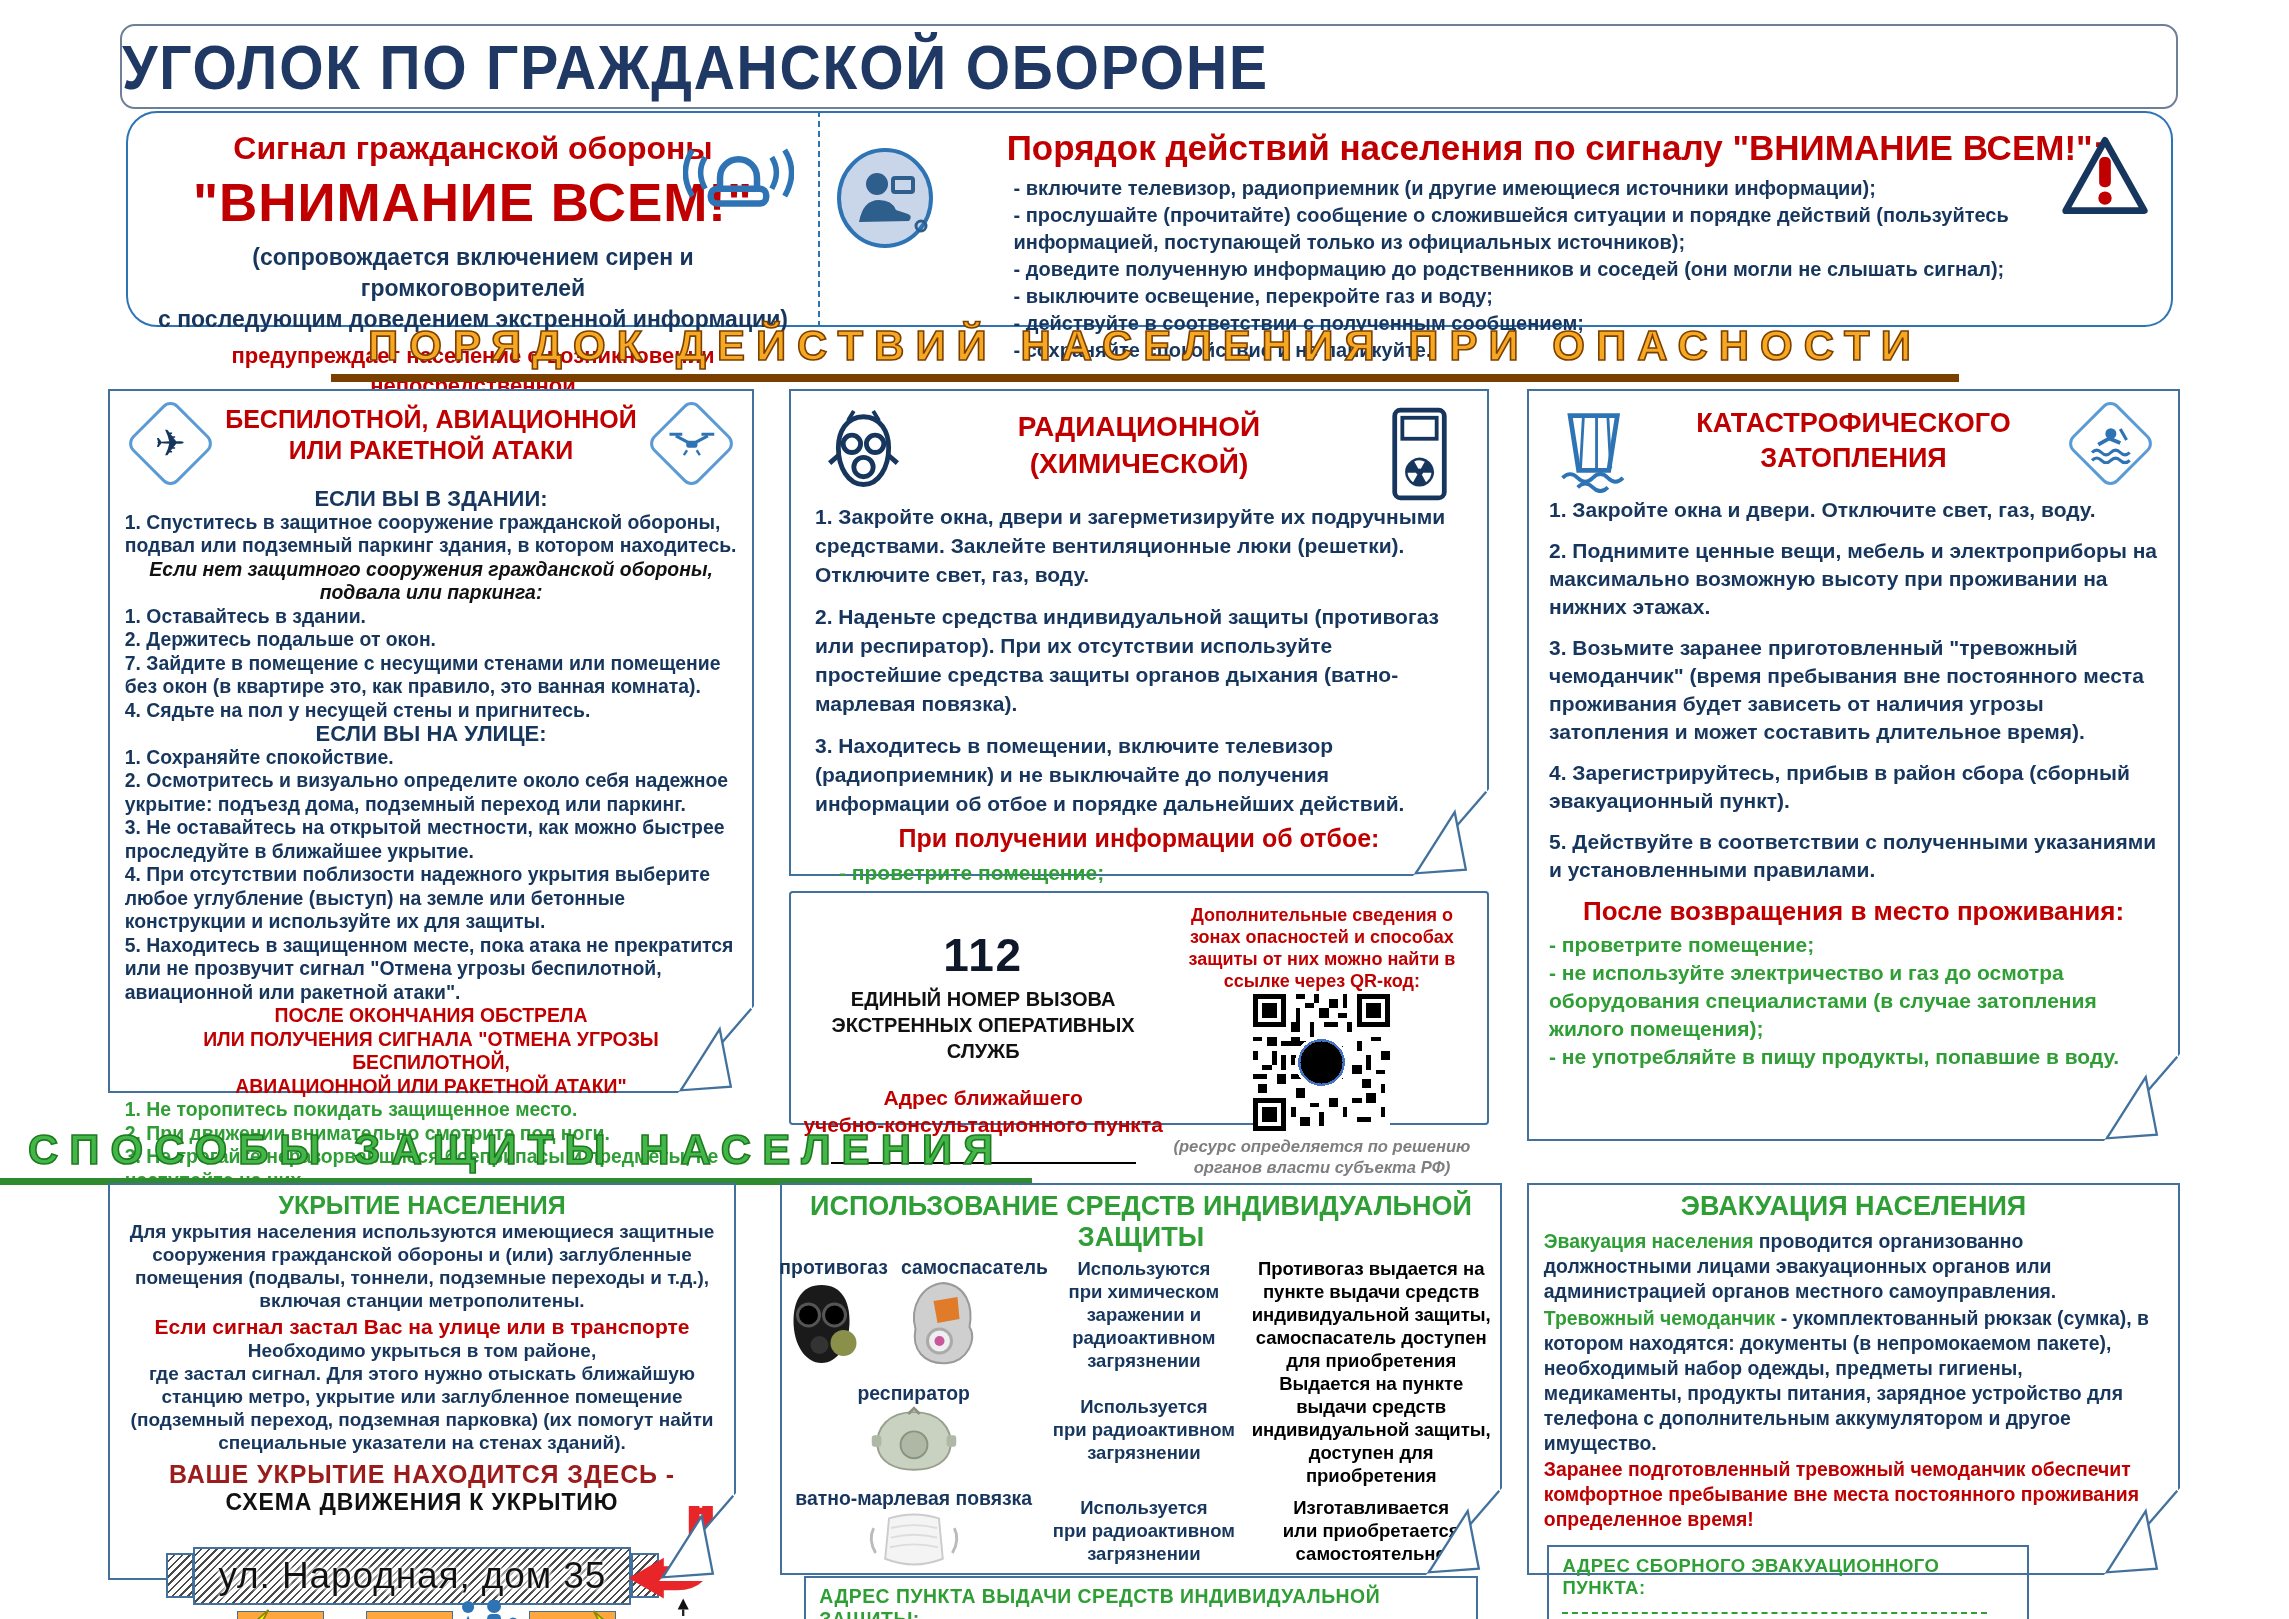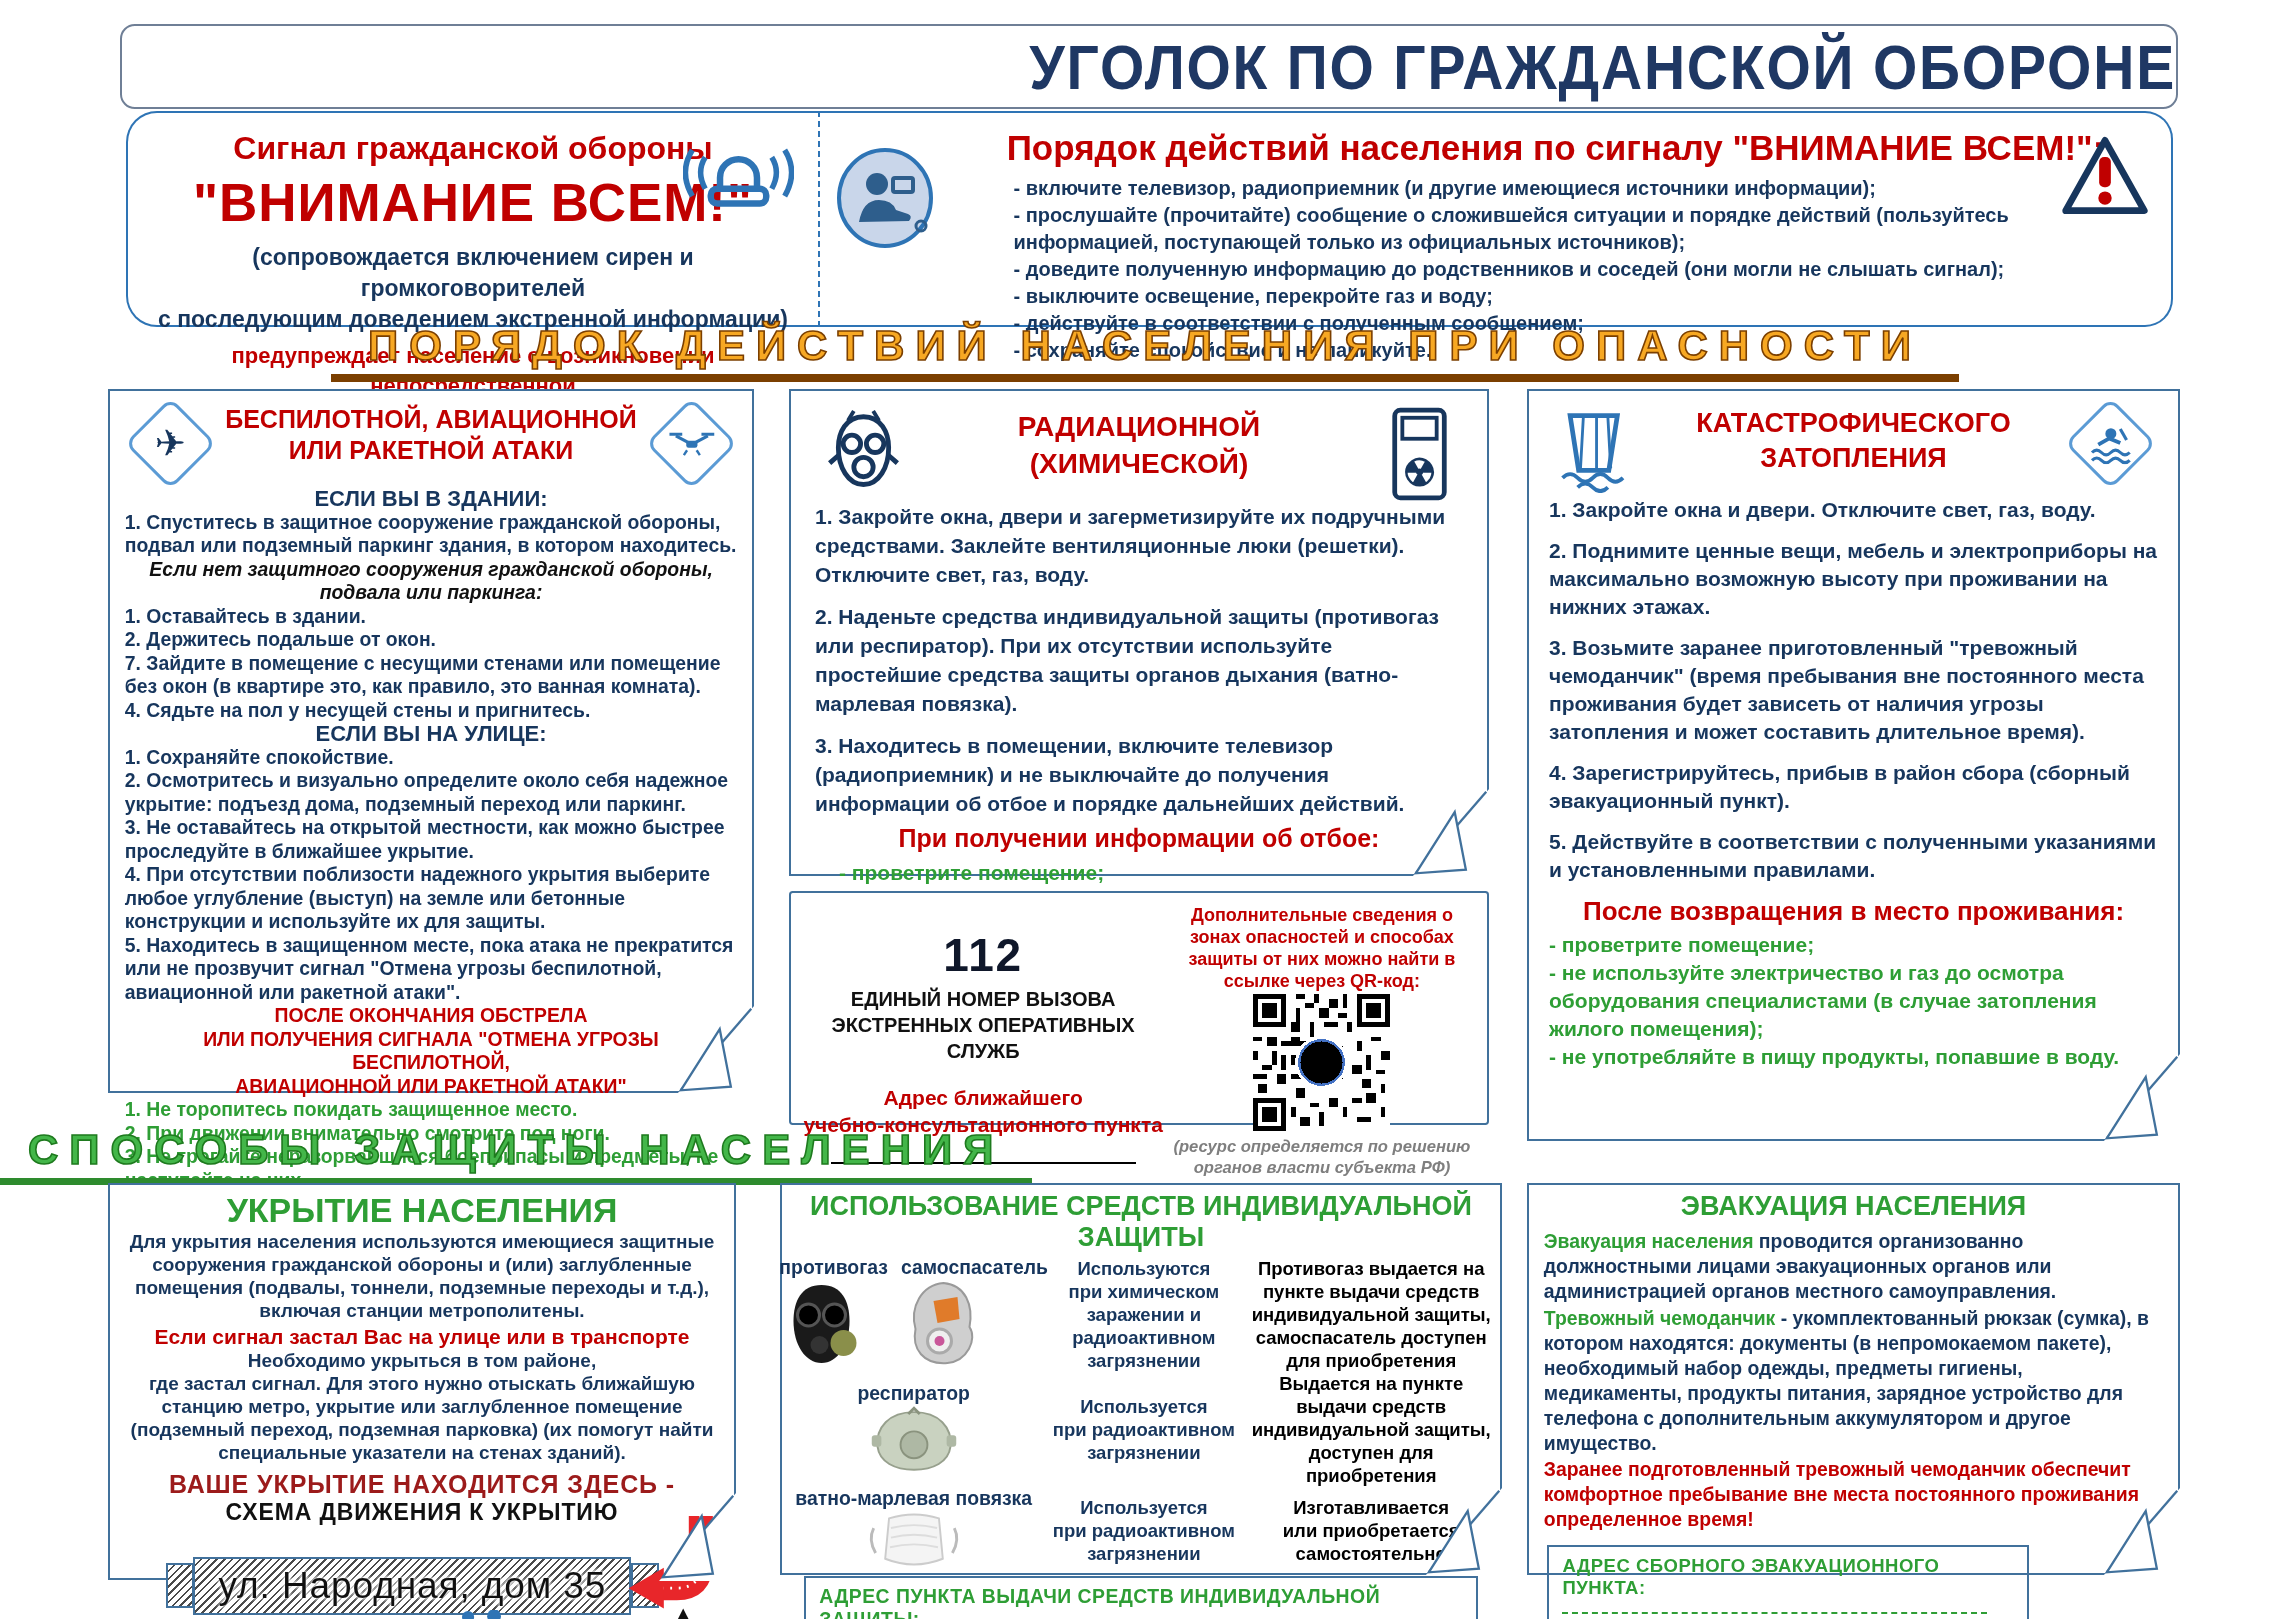--- a/index.html
+++ b/index.html
@@ -4,21 +4,21 @@
 <style>
   html,body{margin:0;padding:0;background:#fff;}
   #poster{position:relative;width:2290px;height:1620px;background:#fff;
           font-family:"Liberation Sans",sans-serif;font-weight:bold;color:#17365D;}
   .panel{position:absolute;background:#fff;border:2.8px solid #41719C;}
   .navy{color:#17365D}.red{color:#C00000}.green{color:#2E9E35}
   .darkred{color:#9C1B1B}.black{color:#111}
   .c{text-align:center}.pre{white-space:pre-line}
   
   .title-box{position:absolute;left:120px;top:24px;width:2054px;height:81px;
-             border:2.8px solid #6F7F96;border-radius:14.8px;display:flex;align-items:center;justify-content:flex-end;}
+             border:2.8px solid #6F7F96;border-radius:14.8px;display:flex;align-items:center;justify-content:flex-start;}
   .title-box .t{font-size:57px;font-weight:800;color:#1F3864;letter-spacing:1.8px;transform:scaleY(1.12);}
   
   .signal-panel{left:126px;top:111px;width:694px;height:216px;border-radius:31px 0 0 31px;
                 border-right:2.8px dashed #2E74B5;border-color:#2E74B5;padding:13px 16.6px;box-sizing:border-box;}
   .actions-panel{left:820px;top:111px;width:1353px;height:216px;border-radius:0 28px 28px 0;
                  border-left:none;border-color:#2E74B5;padding:9.2px 18.5px;box-sizing:border-box;}
   .sig-head{font-size:32px;margin-top:3.7px}
   .sig-name{font-size:53px;letter-spacing:0.9px;margin:5.5px 0 9.2px}
   .sig-desc{font-size:23px;line-height:1.35}
   .sig-warn{font-size:22px;line-height:1.35;margin-top:5.5px}
@@ -352,21 +352,21 @@
       <path d="M4,92 L80,4" stroke="#41719C" stroke-width="2.5" fill="none"></path>
       <polygon points="4,92 46,26 58,88" fill="#fff" stroke="#41719C" stroke-width="2.5"></polygon>
     </svg>
   </div>
 
   <div class="heading-green">
     <span>СПОСОБЫ ЗАЩИТЫ НАСЕЛЕНИЯ</span>
   </div>
 
   <div class="panel shelter-panel">
-    <div class="b-title green" style="font-size:34px;">УКРЫТИЕ НАСЕЛЕНИЯ</div>
+    <div class="b-title green" style="font-size:25px;">УКРЫТИЕ НАСЕЛЕНИЯ</div>
     <div class="txt navy c pre">Для укрытия населения используются имеющиеся защитные сооружения гражданской обороны  и (или) заглубленные помещения (подвалы, тоннели, подземные переходы и т.д.),
 включая станции метрополитены.</div>
     <div class="red c" style="font-size:21px;margin-top:3.7px;">Если сигнал застал Вас на улице или в транспорте</div>
     <div class="txt navy c pre">Необходимо укрыться в том районе,
 где застал сигнал. Для этого нужно отыскать ближайшую станцию метро, укрытие или заглубленное помещение (подземный переход, подземная парковка) (их помогут найти  специальные указатели на стенах зданий).</div>
     <div class="darkred c loc-head" style="margin-top:5.5px;">ВАШЕ УКРЫТИЕ НАХОДИТСЯ ЗДЕСЬ -</div>
     <div class="c scheme-head">СХЕМА ДВИЖЕНИЯ К УКРЫТИЮ</div>
     <div class="scheme">
       <div class="building hatch">
         <div class="stub l hatch"></div>

